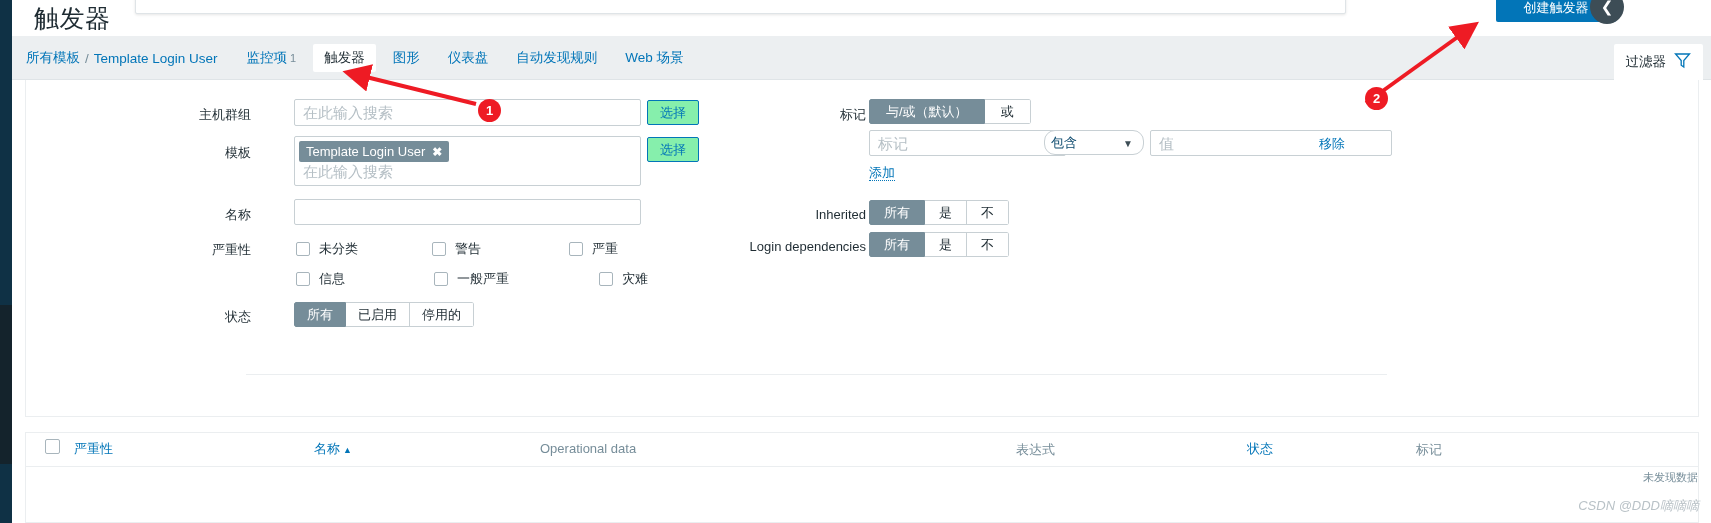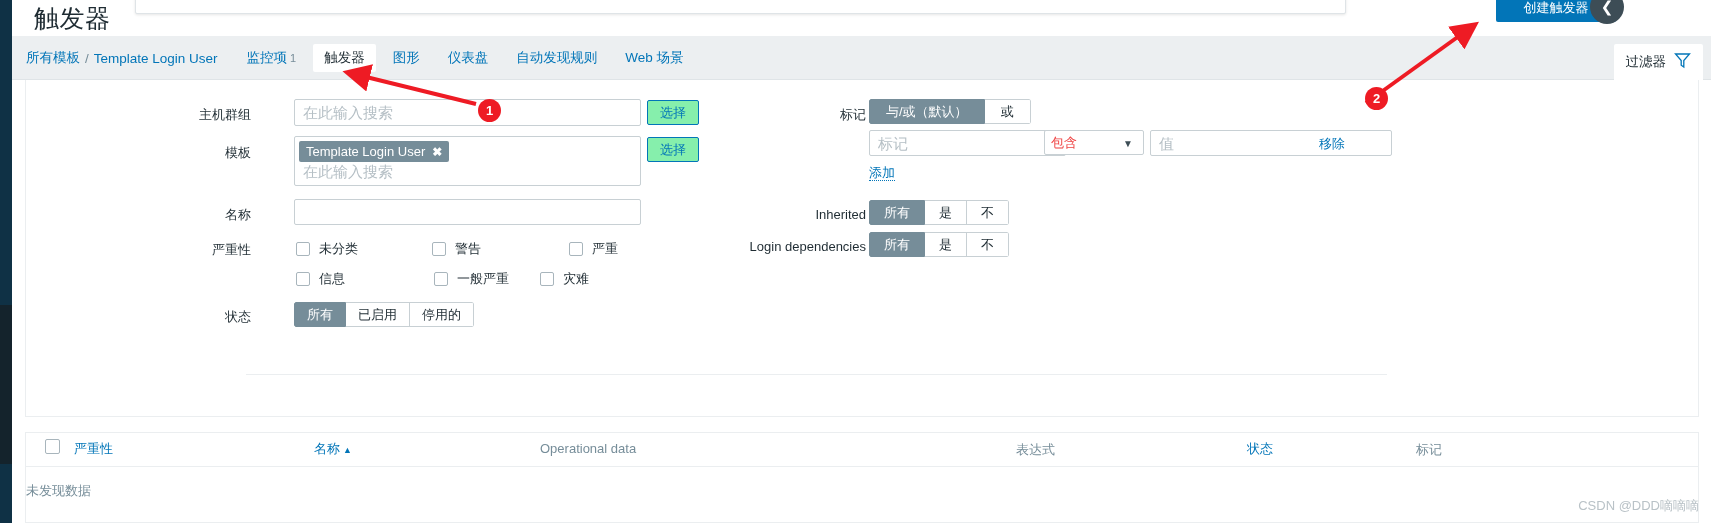--- a/index.html
+++ b/index.html
@@ -110,21 +110,21 @@
   .seg > div:last-child { border-radius:0 2px 2px 0; }
   .seg > div.on { background:#768d99; border-color:#768d99; color:#ffffff; }
 
   
   .cb-wrap { position:absolute; display:flex; align-items:center; gap:9px; }
   .cb { width:14px; height:14px; border:1px solid #a8b5bc; background:#fff; border-radius:2px; cursor:pointer; }
   .cb-lab { font-size:13px; color:#1f2c33; white-space:nowrap; }
 
   select.sel {
     position:absolute; height:25px; border:1px solid #c8d0d4; background:#fff;
-    border-radius:2px; font-size:13px; color:#ef4444; padding:0 6px;
+    border-radius:11px; font-size:13px; color:#0c4a6e; padding:0 6px;
     font-family:"Liberation Sans", sans-serif; -webkit-appearance:none; appearance:none;
   }
   .sel-arrow { position:absolute; pointer-events:none; color:#3d4d56; font-size:10px; }
 
   .link { position:absolute; font-size:13px; color:#0275b8;
           border-bottom:1px dotted #0275b8; cursor:pointer; line-height:15px; }
   .link.plain { border-bottom:0; }
 
   .divider { position:absolute; left:220px; top:294px; width:1141px; height:1px; background:#ebeef0; }
 
@@ -143,28 +143,28 @@
 
   
   .results {
     position:absolute; left:25px; top:432px; width:1674px; height:91px;
     background:#ffffff; border:1px solid #ebeef0;
   }
   .thead { position:absolute; left:0; top:0; width:100%; height:32px; }
   .th { position:absolute; font-size:13px; color:#768d99; white-space:nowrap; top:8px; }
   .th.link { color:#0275b8; border-bottom:0; cursor:pointer; }
   .hr-line { position:absolute; left:0; top:33px; width:100%; height:1px; background:#ebeef0; }
-  .nodata { position:absolute; left:0; top:49px; width:100%; text-align:left;
-            font-size:13px; color:#768d99; }
+  .nodata { position:absolute; left:0; top:37px; width:100%; text-align:right;
+            font-size:11px; color:#768d99; }
   .th-cb { position:absolute; left:19px; top:6px; width:15px; height:15px;
            border:1px solid #a8b5bc; background:#fff; border-radius:2px; cursor:pointer; }
 
   .watermark {
     position:absolute; right:12px; bottom:8px; font-size:13px; color:#b9c2c7;
-    font-family:"Liberation Sans", sans-serif; white-space:nowrap;
+    font-family:"Liberation Sans", sans-serif; white-space:nowrap;font-style:italic;
   }
 
   
   .anno-badge {
     position:absolute; width:23px; height:23px; border-radius:50%;
     background:#ee1b24; color:#fff; font-size:13px; font-weight:bold;
     display:flex; align-items:center; justify-content:center;
   }
   svg.anno { position:absolute; left:0; top:0; width:1711px; height:523px; pointer-events:none; }
 </style>
@@ -255,21 +255,21 @@
       <span class="cb-lab">严重</span>
     </div>
     <div class="cb-wrap" style="left:270px; top:190px;">
       <span class="cb"></span>
       <span class="cb-lab">信息</span>
     </div>
     <div class="cb-wrap" style="left:408px; top:190px;">
       <span class="cb"></span>
       <span class="cb-lab">一般严重</span>
     </div>
-    <div class="cb-wrap" style="left:514px; top:190px;">
+    <div class="cb-wrap" style="left:573px; top:190px;">
       <span class="cb"></span>
       <span class="cb-lab">灾难</span>
     </div>
 
     <div class="lbl" style="left:150px; top:228px; width:75px;">状态</div>
     <div class="seg" style="left:268px; top:222px;">
       <div class="on">所有</div>
       <div>已启用</div>
       <div>停用的</div>
     </div>

